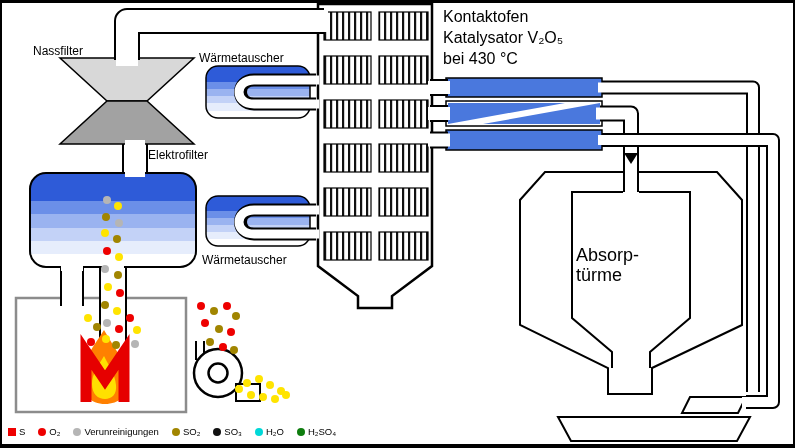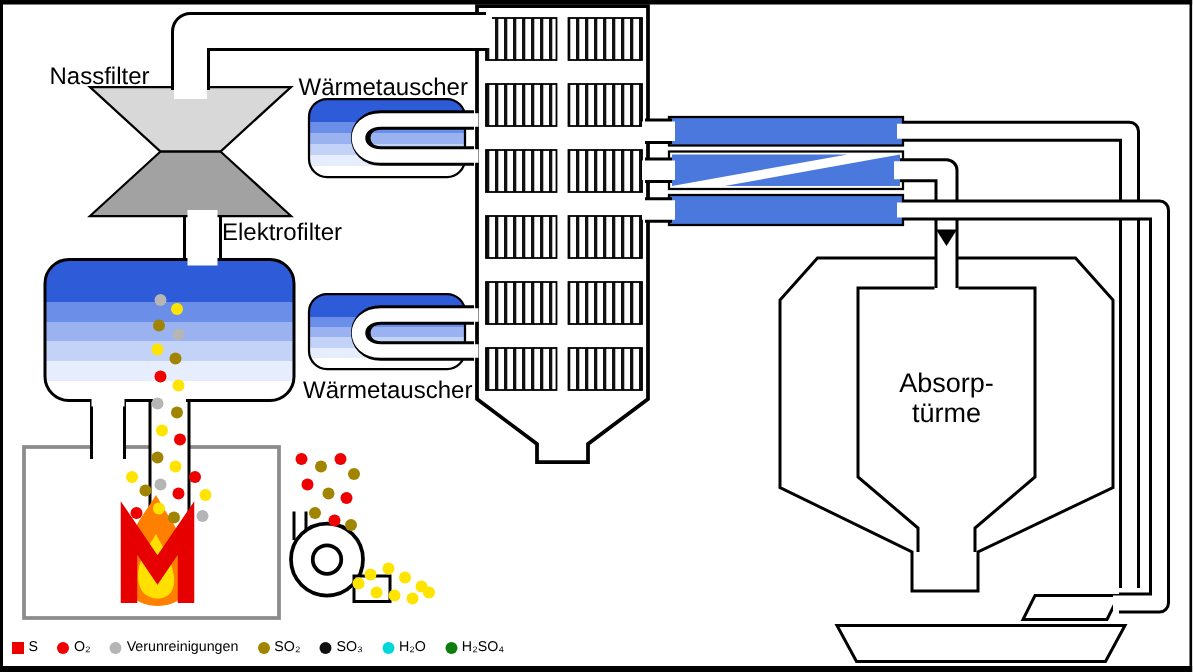--- a/index.html
+++ b/index.html
@@ -1,22 +1,22 @@
 <!DOCTYPE html>
 <html><head>
 <meta charset="utf-8">
 <style>
   html,body{margin:0;padding:0;background:#fff}
   .page{position:relative;width:795px;height:448px;background:#ffffff;
         font-family:"Liberation Sans", sans-serif;color:#000;overflow:hidden}
   svg.scene{position:absolute;left:0;top:0}
-  .lbl{position:absolute;font-size:16px;line-height:19px;white-space:nowrap}
+  .lbl{position:absolute;font-size:12px;line-height:19px;white-space:nowrap}
   .lbl-block div{white-space:nowrap}
   .kontakt{line-height:21px;font-size:16px}
-  .absorp{font-size:18px;line-height:20px;text-align:center;width:110px}
+  .absorp{font-size:18px;line-height:20px;text-align:left;width:110px}
   .legend{position:absolute;left:8px;top:426px;display:flex;align-items:center;gap:13px;
           font-size:9.5px;line-height:11px}
   .legend-item{display:flex;align-items:center}
   .marker{width:8px;height:8px;border-radius:50%;display:inline-block;margin-right:3px}
   .marker.square{border-radius:0}
 </style>
 </head>
 <body>
 
 <div class="page">
@@ -225,20 +225,25 @@
         <circle cx="275" cy="399" r="4" fill="#ffe400"></circle>
     <circle cx="286" cy="395" r="4" fill="#ffe400"></circle>
   </g>
 </svg>
 
 <div class="lbl" style="left:33px;top:42px">Nassfilter</div>
 <div class="lbl" style="left:199px;top:49px">Wärmetauscher</div>
 <div class="lbl" style="left:148px;top:146px">Elektrofilter</div>
 <div class="lbl" style="left:202px;top:251px">Wärmetauscher</div>
 
+<div class="lbl lbl-block kontakt" style="left:443px;top:6px">
+  <div>Kontaktofen</div>
+  <div>Katalysator V₂O₅</div>
+  <div>bei 430 °C</div>
+</div>
 
 <div class="lbl lbl-block absorp" style="left:576px;top:245px">
   <div>Absorp-</div>
   <div>türme</div>
 </div>
 
 <div class="legend">
   <div class="legend-item">
     <span class="marker square" style="background-color: rgb(238, 0, 0);"></span>
     <span>S</span>

